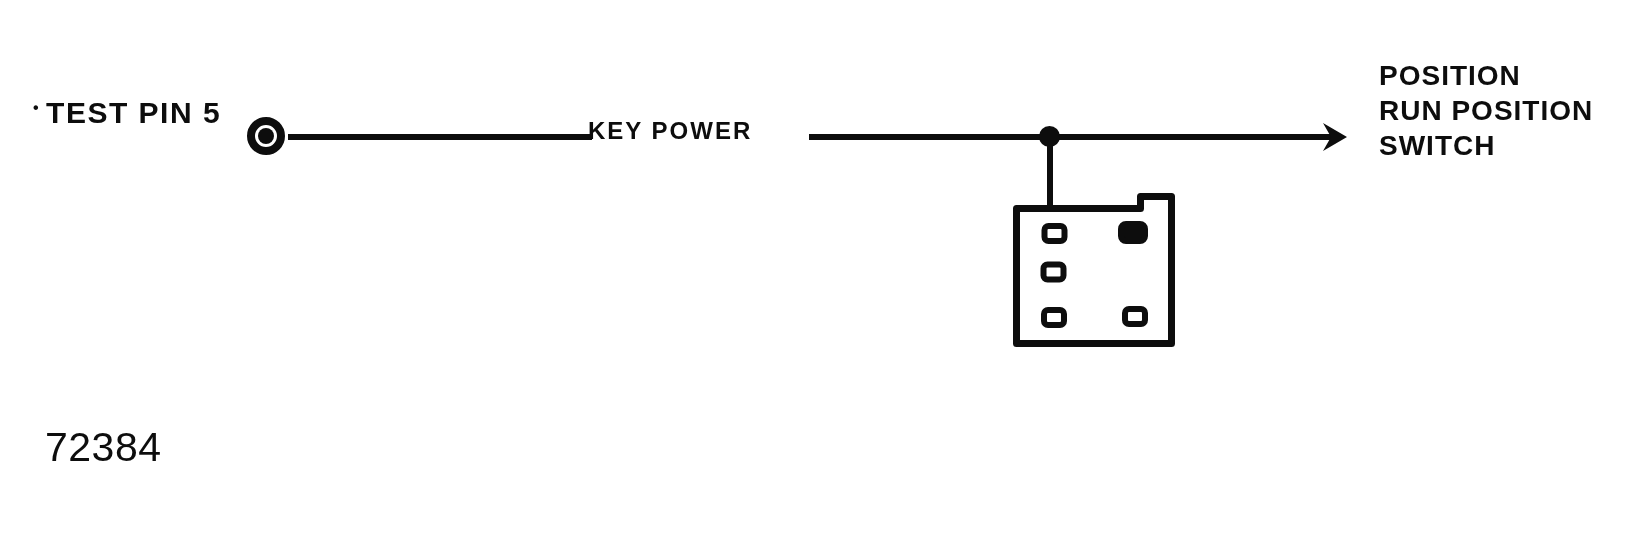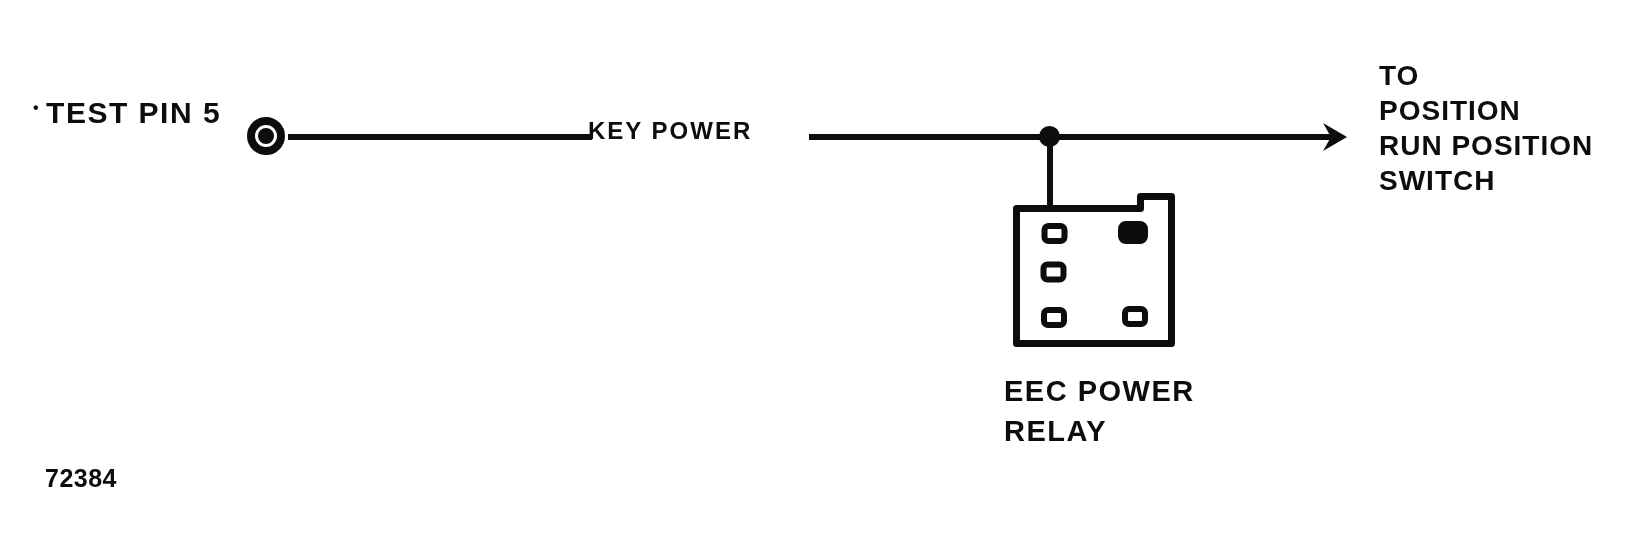--- a/index.html
+++ b/index.html
@@ -55,23 +55,23 @@
   }
   .relay-label {
     left: 1004px;
     top: 371px;
     font-size: 29px;
     line-height: 40px;
     letter-spacing: 1.5px;
   }
   .fig-num {
     left: 45px;
-    top: 464px;
-    font-size: 25px;
-    font-weight: 700;
+    top: 424px;
+    font-size: 41px;
+    font-weight: 400;
     letter-spacing: 0.5px;
   }
   .hline {
     position: absolute;
     height: 6px;
     background: var(--ink);
   }
   .seg1 { left: 288px; top: 134px; width: 304px; }
   .seg2 { left: 809px; top: 134px; width: 522px; }
   .vline {
@@ -150,27 +150,22 @@
 
   <svg class="relay-svg" width="176" height="166" viewBox="0 0 176 166">
     <path d="M 10.5 22.5 H 134.5 V 10.5 H 165.5 V 157.5 H 10.5 Z" fill="#ffffff" stroke="currentColor" stroke-width="7" stroke-linejoin="round"></path>
     <rect x="38.5" y="40" width="20" height="15" rx="4" fill="#ffffff" stroke="currentColor" stroke-width="6"></rect>
     <rect x="37.5" y="78.5" width="20" height="15" rx="4" fill="#ffffff" stroke="currentColor" stroke-width="6"></rect>
     <rect x="38" y="124" width="20" height="15" rx="4" fill="#ffffff" stroke="currentColor" stroke-width="6"></rect>
     <rect x="115" y="38" width="24" height="17" rx="5" fill="currentColor" stroke="currentColor" stroke-width="6"></rect>
     <rect x="119" y="123" width="20" height="15" rx="4" fill="#ffffff" stroke="currentColor" stroke-width="6"></rect>
   </svg>
 
-  <div class="label relay-label">
-    <div>EEC POWER</div>
-    <div>RELAY</div>
-  </div>
 
   <div class="label dest">
-    <div>TO</div>
     <div>POSITION</div>
     <div>RUN POSITION</div>
     <div>SWITCH</div>
   </div>
 
   <div class="label fig-num">72384</div>
 
 </div>
 
 </body></html>

